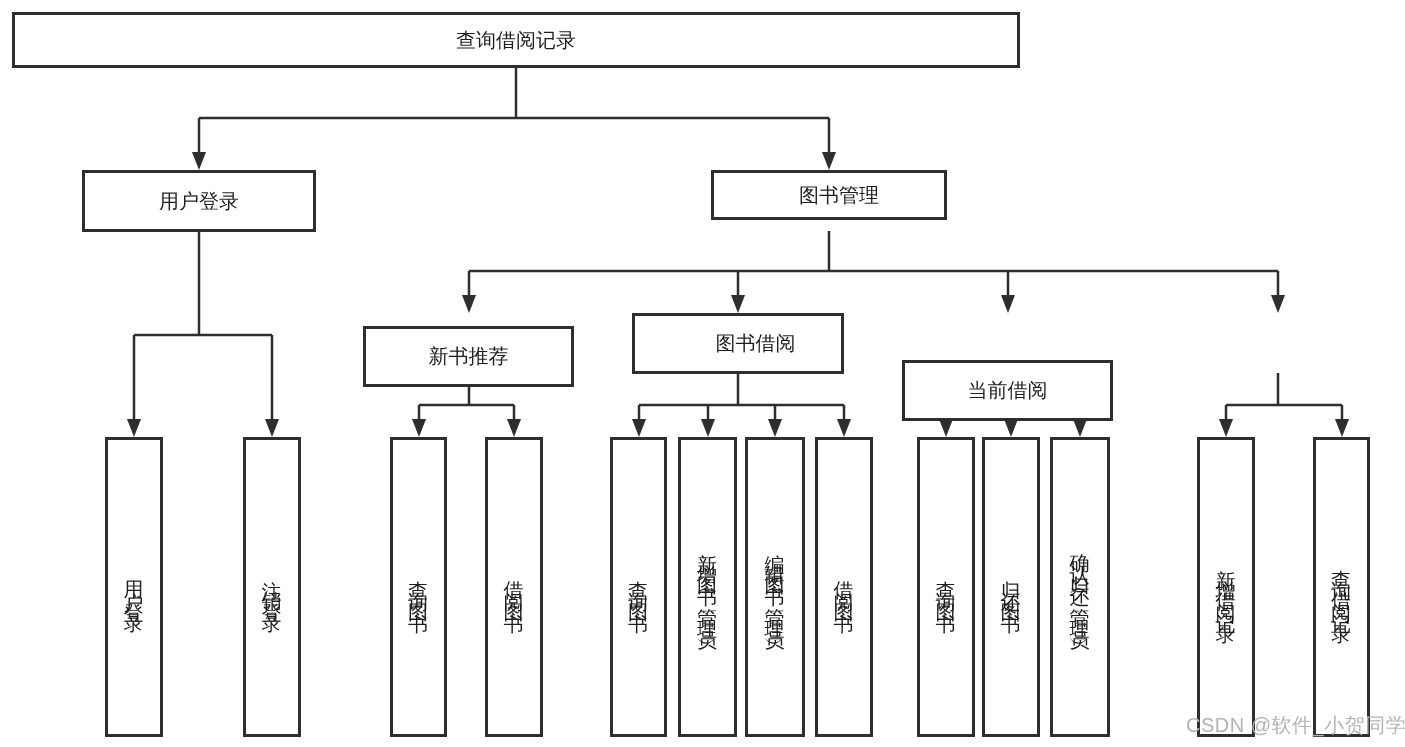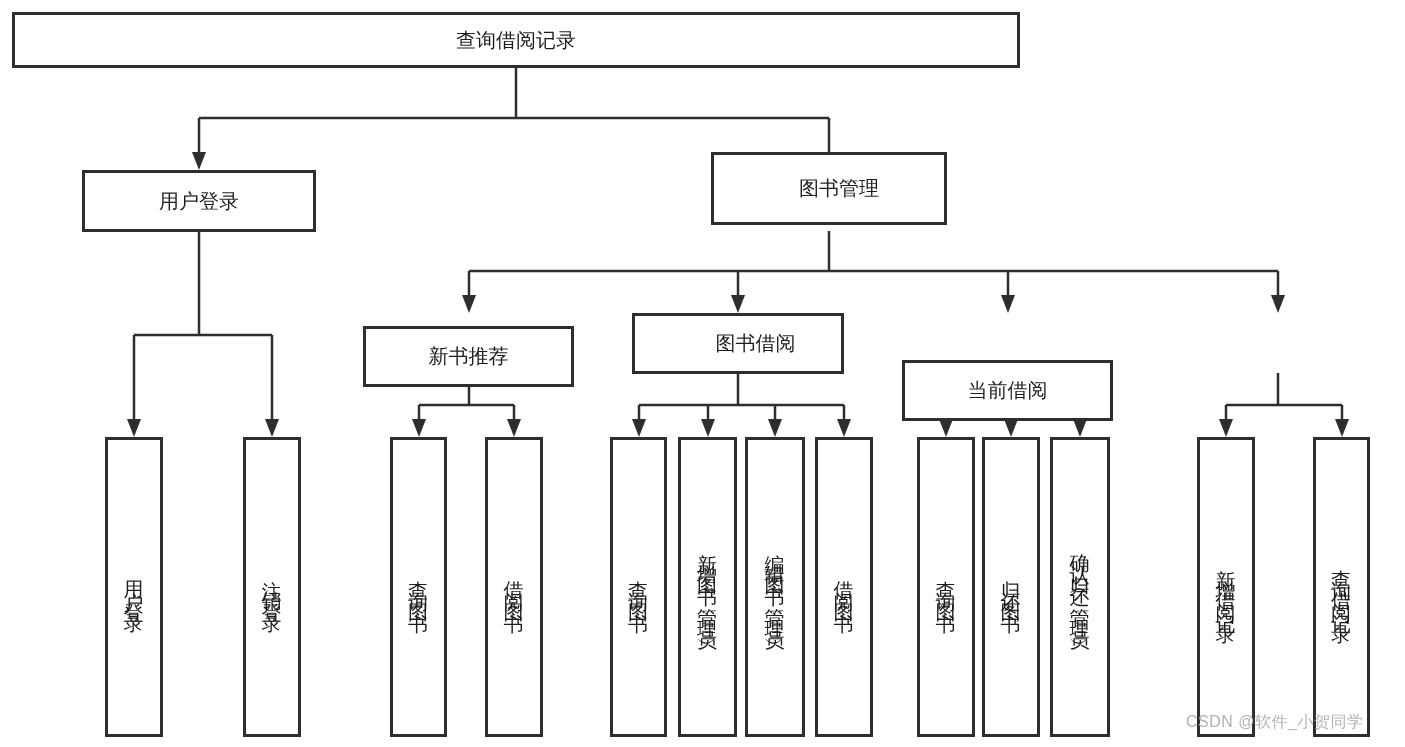--- a/index.html
+++ b/index.html
@@ -42,21 +42,21 @@
     writing-mode: vertical-rl;
     text-orientation: mixed;
     letter-spacing: 11px;
     line-height: 1;
     white-space: nowrap;
   }
   .watermark {
     position: absolute;
     left: 1186px;
     top: 712px;
-    font-size: 16px;
+    font-size: 20px;
     color: #b3b3b3;
     white-space: nowrap;
     z-index: 3;
     letter-spacing: 0.5px;
   }
 </style>
 </head>
 <body>
 
 <div class="canvas">
@@ -111,21 +111,21 @@
     </g>
   </svg>
 
   <div class="box" style="left:12px; top:12px; width:1008px; height:56px;">
     <span>查询借阅记录</span>
   </div>
 
   <div class="box" style="left:82px; top:170px; width:234px; height:62px;">
     <span>用户登录</span>
   </div>
-  <div class="box" style="left:711px; top:152px; width:236px; height:73px;padding-left:20px;">
+  <div class="box" style="left:711px; top:170px; width:236px; height:50px;padding-left:20px;">
     <span>图书管理</span>
   </div>
 
   <div class="box" style="left:363px; top:313px; width:211px; height:61px;margin-top:13px;">
     <span>新书推荐</span>
   </div>
   <div class="box" style="left:632px; top:313px; width:212px; height:61px;padding-left:35px;">
     <span>图书借阅</span>
   </div>
   <div class="box" style="left:902px; top:313px; width:211px; height:61px;margin-top:47px;">

